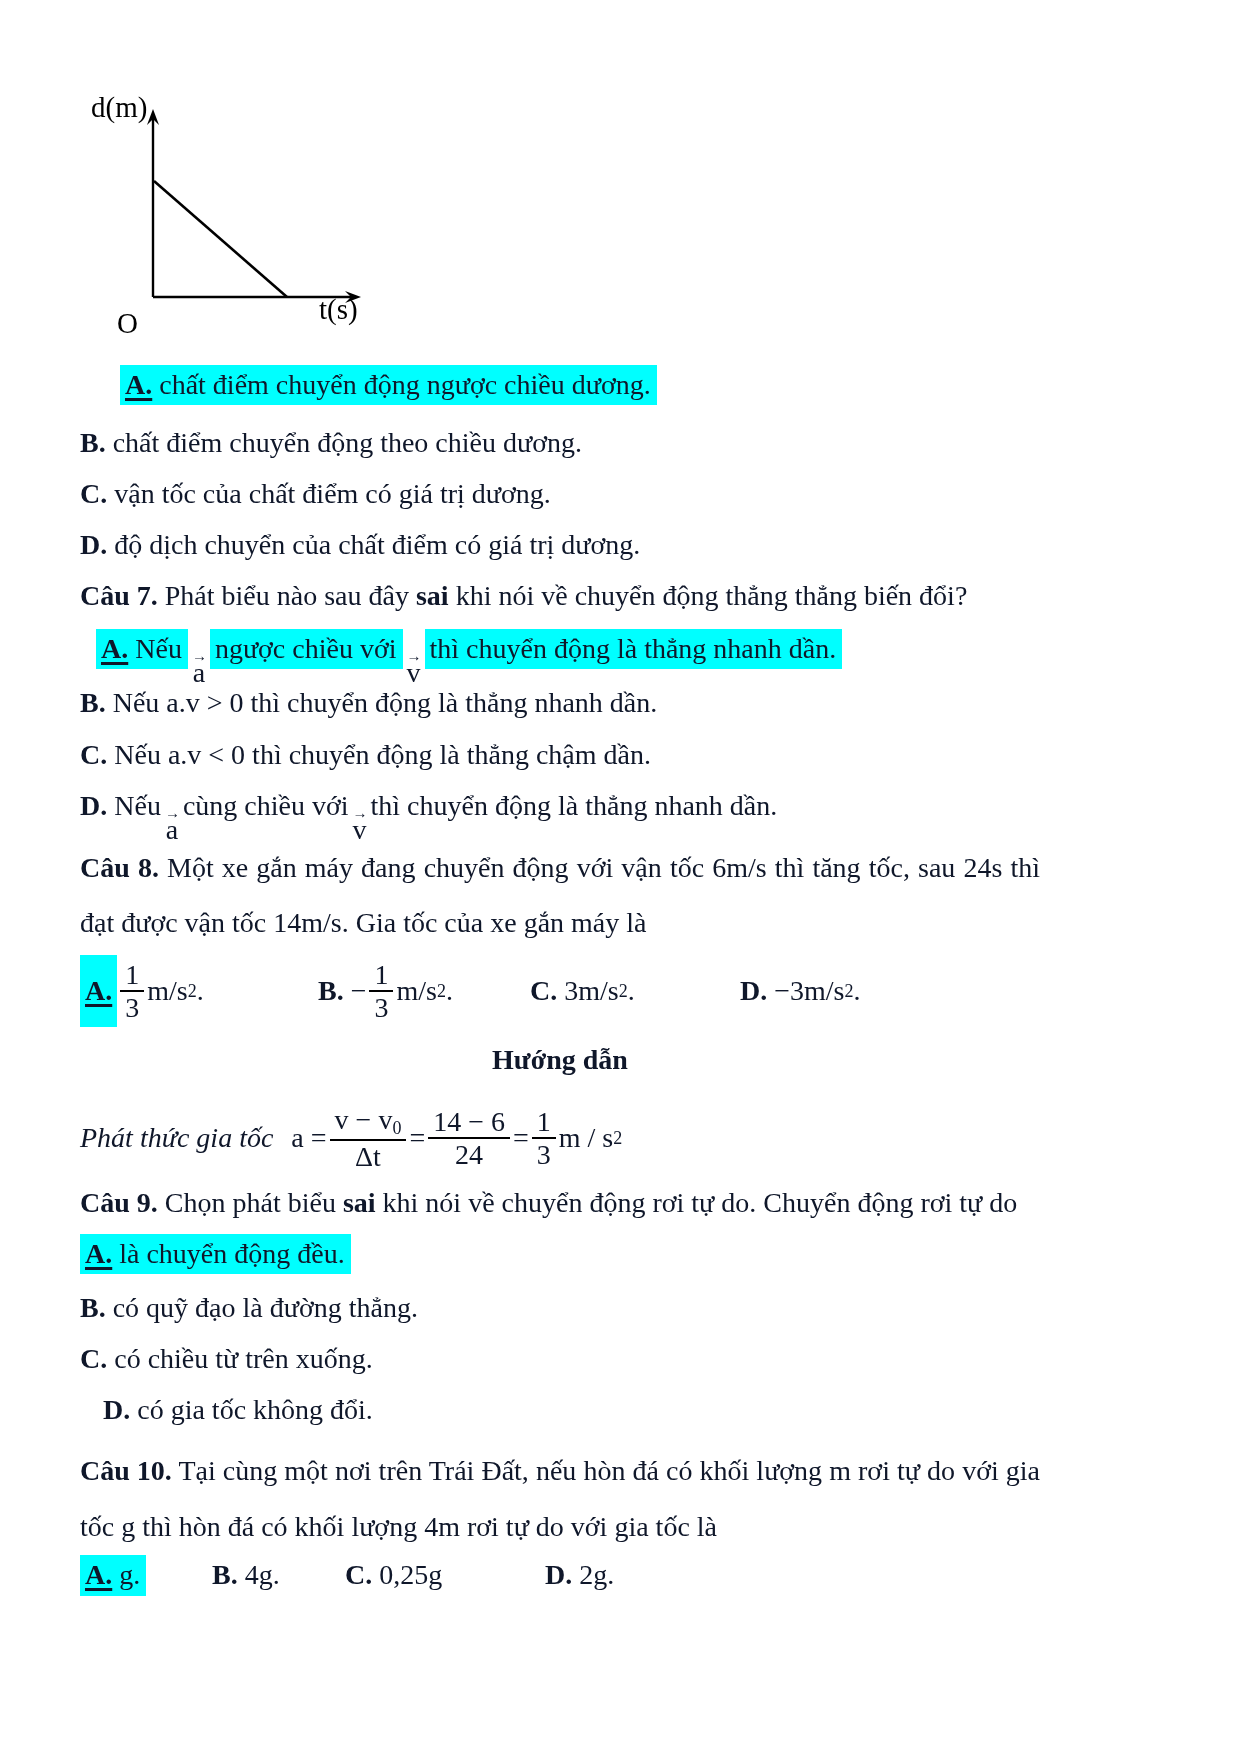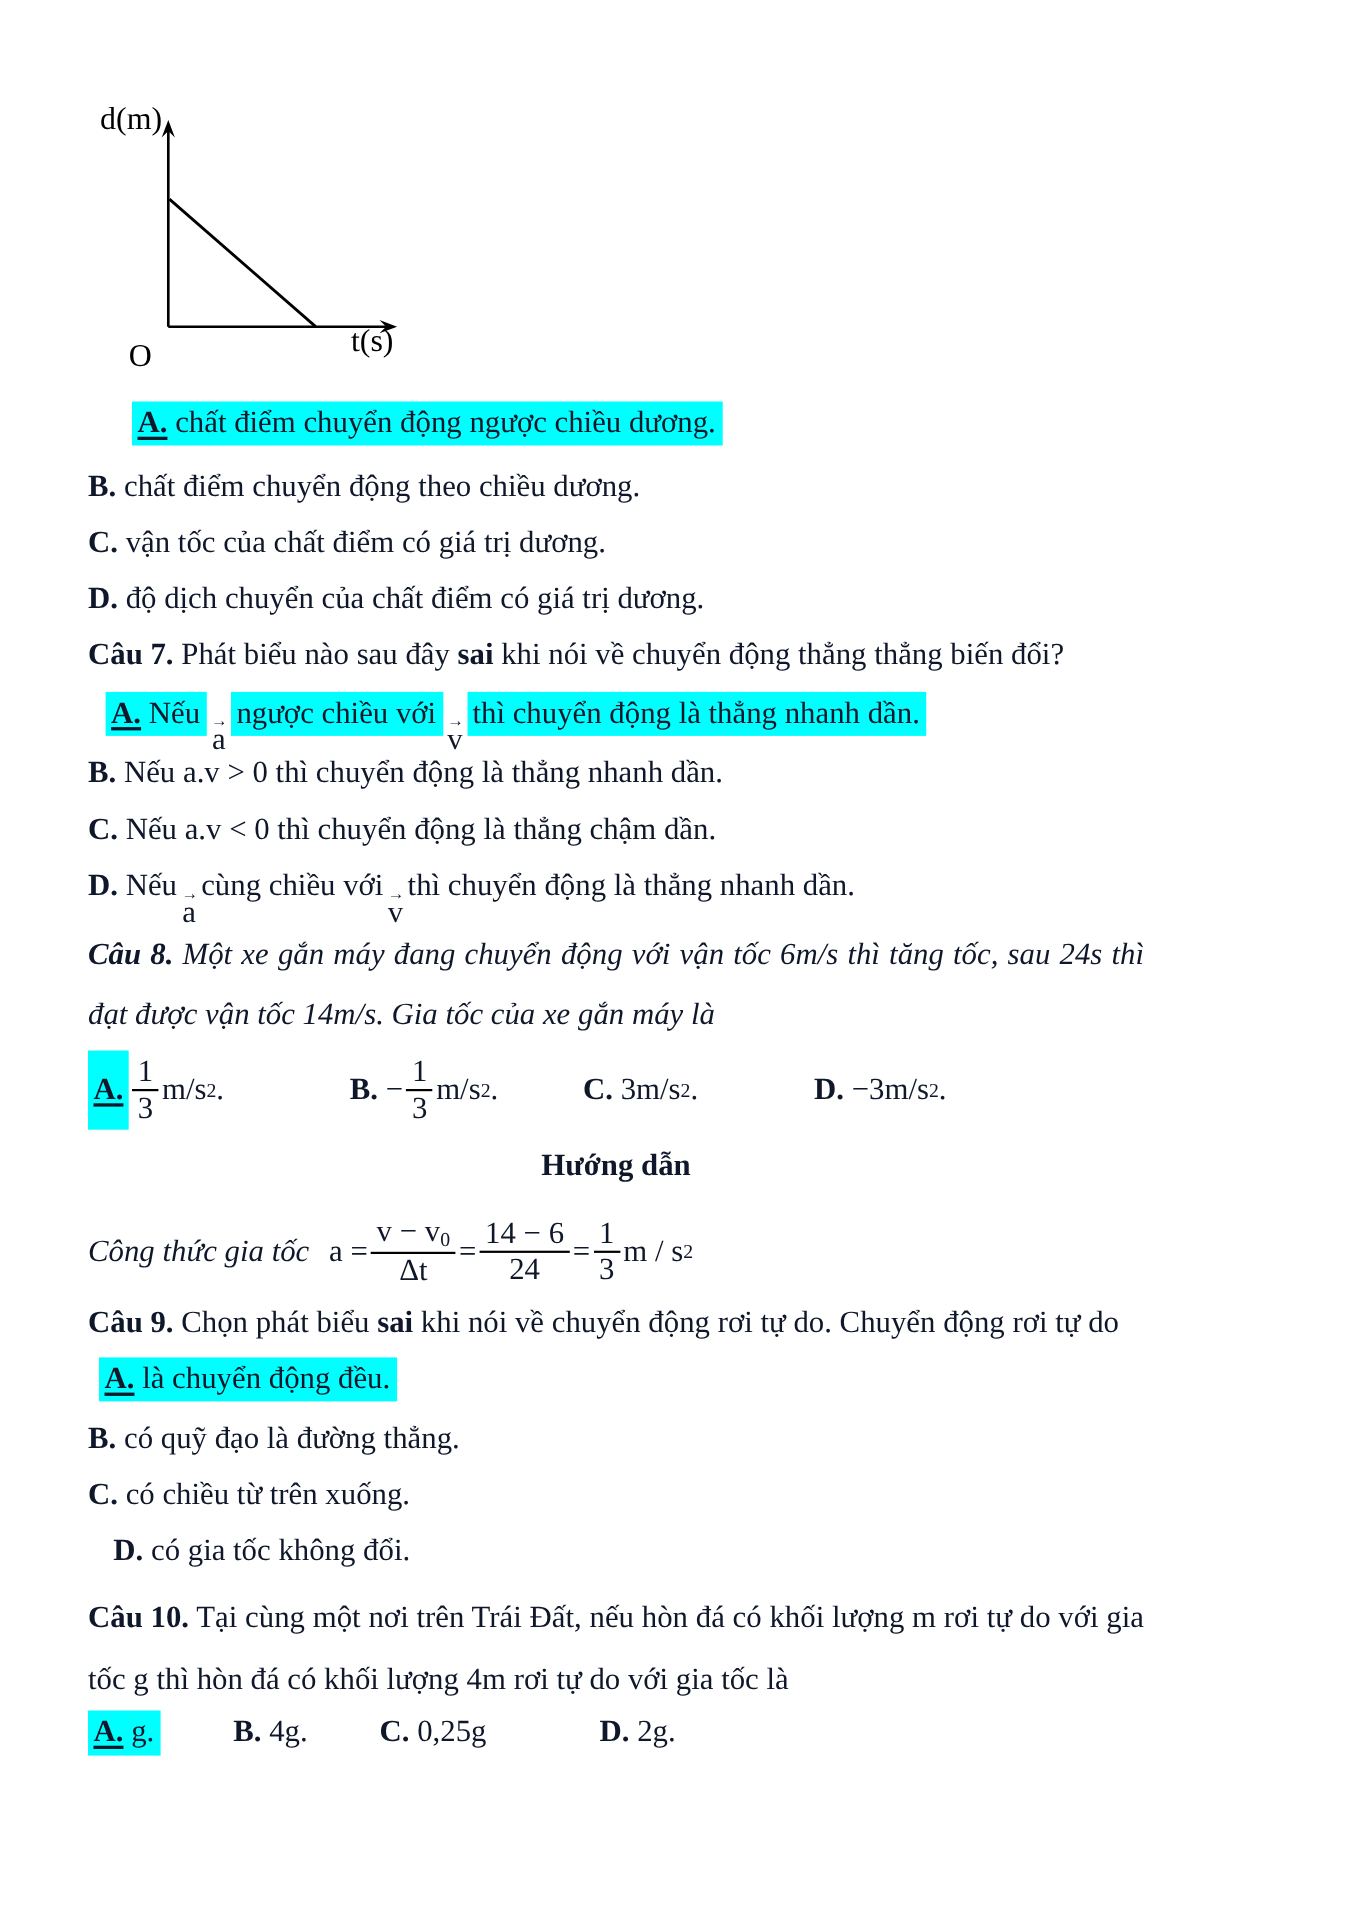--- a/index.html
+++ b/index.html
@@ -89,21 +89,21 @@
   <div class="abs line" style="top:787px;">
     <span class="b">D.</span> <span>Nếu</span><span class="gap"><span class="vec">
           <span class="arr">→</span>
           <span class="ltr">a</span>
         </span></span><span>cùng chiều với</span><span class="gap"><span class="vec">
           <span class="arr">→</span>
           <span class="ltr">v</span>
         </span></span><span>thì chuyển động là thẳng nhanh dần.</span>
   </div>
 
-  <div class="abs para" style="top:840px; line-height:55px;font-style:italic;">
+  <div class="abs para" style="top:840px; line-height:55px;">
     <span class="b">Câu 8.</span><span> Một xe gắn máy đang chuyển động với vận tốc 6m/s thì tăng tốc, sau 24s thì đạt được vận tốc 14m/s. Gia tốc của xe gắn máy là</span>
   </div>
 
   <div class="optrow" style="top:955px; height:72px;">
     <div class="cell" style="left:80px;">
       <span class="hl-tall">
           <span class="b ul">A.</span>
         </span>
         <span class="frac">
           <span class="num">1</span>
@@ -123,38 +123,38 @@
       <span class="b">C.</span>&nbsp;<span>3m/s</span><sup class="s">2</sup><span>.</span>
     </div>
     <div class="cell" style="left:740px;">
       <span class="b">D.</span>&nbsp;<span>−3m/s</span><sup class="s">2</sup><span>.</span>
     </div>
   </div>
 
   <div class="abs center-head" style="top:1044px;">Hướng dẫn</div>
 
   <div class="abs" style="top:1098px; display:flex; align-items:center; height:80px;">
-    <span class="i">Công thức gia tốc</span>
+    <span class="i">Phát thức gia tốc</span>
     <span style="width:18px;"></span>
     <span>a</span>&nbsp;<span>=</span><span class="frac">
         <span class="num"><span>v − v</span><sub class="s">0</sub></span>
         <span class="den">Δt</span>
       </span><span>=</span><span class="frac">
         <span class="num">14 − 6</span>
         <span class="den">24</span>
       </span><span>=</span><span class="frac">
         <span class="num">1</span>
         <span class="den">3</span>
       </span><span>m / s</span><sup class="s">2</sup>
   </div>
 
   <div class="abs line" style="top:1184px;">
     <span class="b">Câu 9.</span><span> Chọn phát biểu </span><span class="b">sai</span><span> khi nói về chuyển động rơi tự do. Chuyển động rơi tự do</span>
   </div>
-  <div class="abs line" style="top:1235px;margin-left:10px;">
+  <div class="abs line" style="top:1235px;">
     <span class="hl"><span class="b ul">A.</span> <span>là chuyển động đều.</span></span>
   </div>
   <div class="abs line" style="top:1289px;">
     <span class="b">B.</span> <span>có quỹ đạo là đường thẳng.</span>
   </div>
   <div class="abs line" style="top:1340px;">
     <span class="b">C.</span> <span>có chiều từ trên xuống.</span>
   </div>
   <div class="abs line" style="top:1391px;margin-left:23px;">
     <span class="b">D.</span> <span>có gia tốc không đổi.</span>

